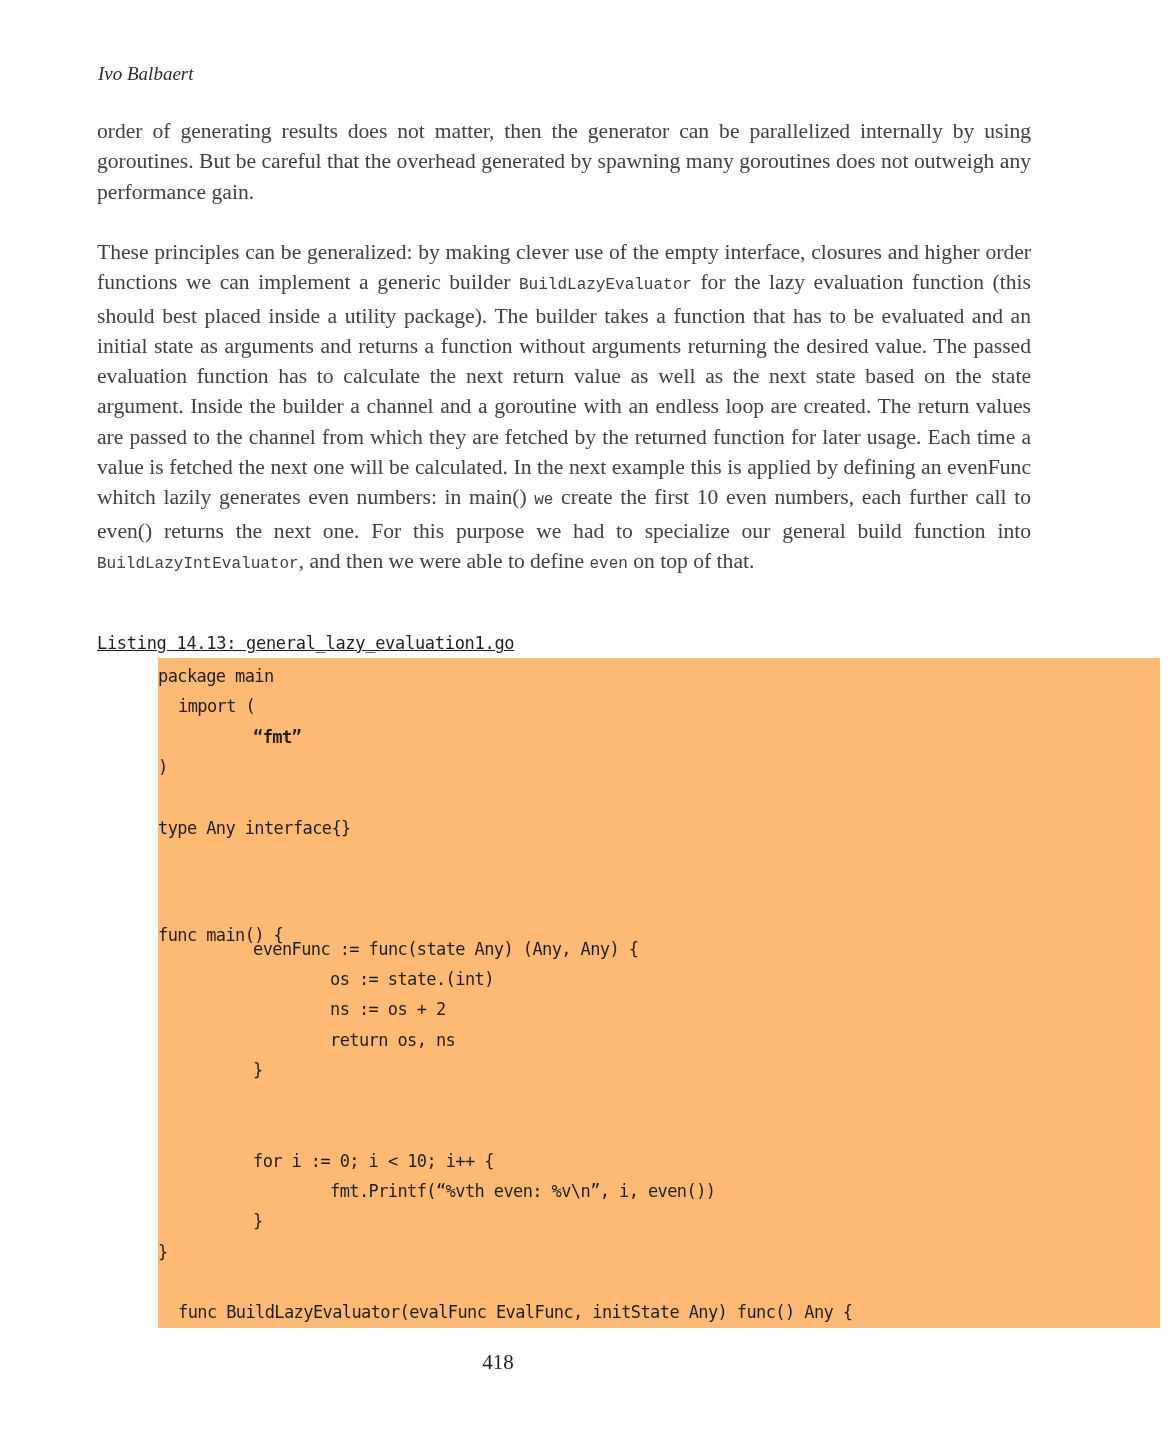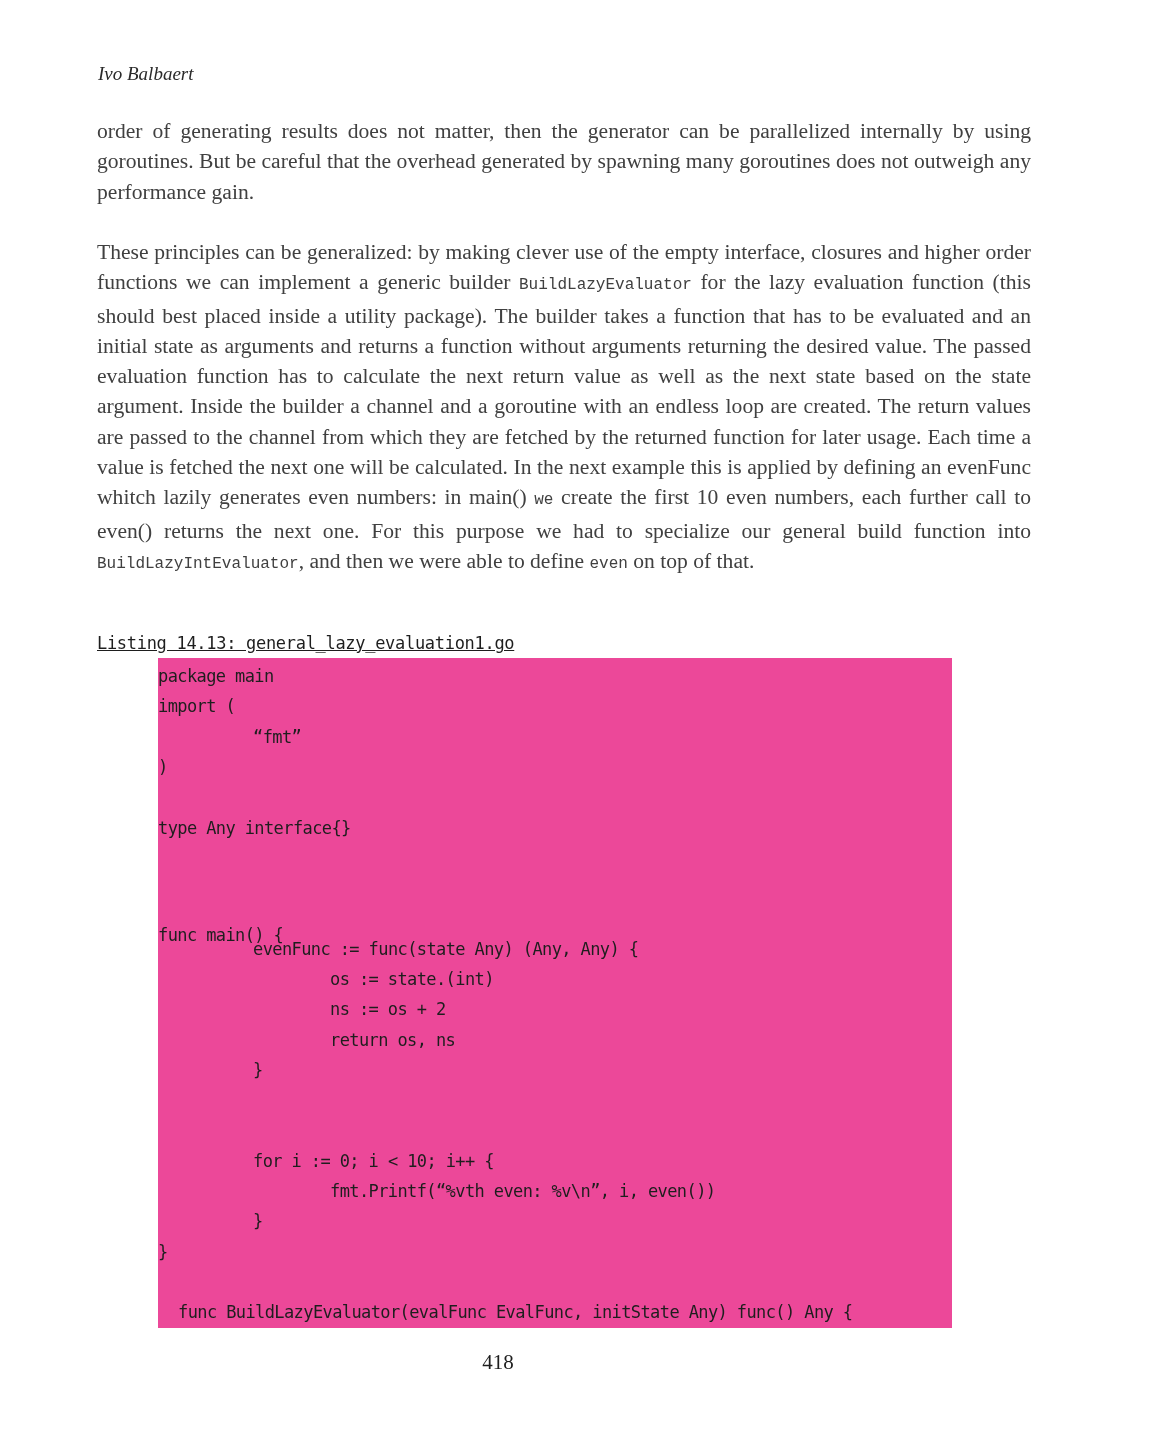--- a/index.html
+++ b/index.html
@@ -3,39 +3,39 @@
 <meta charset="utf-8">
 <style>
   html, body { margin: 0; padding: 0; background: #ffffff; }
   body { width: 1168px; height: 1440px; position: relative; overflow: hidden; color: #1e1e1e; }
   .author { position: absolute; left: 98px; top: 63px; font-family: "Liberation Serif", serif; font-style: italic; font-size: 19px; color: #2a2a2a; }
   .para { position: absolute; left: 97px; width: 934px; font-family: "Liberation Serif", serif; font-size: 21.6px; line-height: 30.3px; text-align: justify; color: #404040; }
   .para .code { font-family: "Liberation Mono", monospace; font-size: 16px; }
   #p1 { top: 116px; }
   #p2 { top: 237px; }
   .listing-caption { position: absolute; left: 97px; top: 633px; font-family: "DejaVu Sans Mono", monospace; font-size: 17px; text-decoration: underline; color: #1e1e1e; letter-spacing: -0.3px; }
-  .code-block { position: absolute; left: 158px; top: 658px; width: 794px; height: 670px; background: #ec4899; }
+  .code-block { position: absolute; left: 158px; top: 658px; width: 1002px; height: 670px; background: #fdba74; }
   .code-line { position: absolute; left: 0; font-family: "DejaVu Sans Mono", monospace; font-size: 17px; white-space: pre; color: #1e1e1e; letter-spacing: -0.6px; height: 30px; line-height: 30px; }
   .page-number { position: absolute; left: 0; width: 996px; top: 1350px; text-align: center; font-family: "Liberation Serif", serif; font-size: 21px; color: #1e1e1e; }
 </style>
 </head>
 <body>
 
 <div class="author">Ivo Balbaert</div>
 
 <p class="para" id="p1" style="margin:0">order of generating results does not matter, then the generator can be parallelized internally by using goroutines. But be careful that the overhead generated by spawning many goroutines does not outweigh any performance gain.</p>
 
 <p class="para" id="p2" style="margin:0"><span>These principles can be generalized: by making clever use of the empty interface, closures and higher order functions we can implement a generic builder </span><span class="code">BuildLazyEvaluator</span><span> for the lazy evaluation function (this should best placed inside a utility package). The builder takes a function that has to be evaluated and an initial state as arguments and returns a function without arguments returning the desired value. The passed evaluation function has to calculate the next return value as well as the next state based on the state argument. Inside the builder a channel and a goroutine with an endless loop are created. The return values are passed to the channel from which they are fetched by the returned function for later usage. Each time a value is fetched the next one will be calculated. In the next example this is applied by defining an evenFunc whitch lazily generates even numbers: in main() </span><span class="code">we</span><span> create the first 10 even numbers, each further call to even() returns the next one. For this purpose we had to specialize our general build function into </span><span class="code">BuildLazyIntEvaluator</span><span>, and then we were able to define </span><span class="code">even</span><span> on top of that.</span></p>
 
 <div class="listing-caption">Listing 14.13: general_lazy_evaluation1.go</div>
 
 <div class="code-block" id="code-block">
     <div class="code-line" style="top: 3px; left: 0px;">package main</div>
-    <div class="code-line" style="top: 33.3px; left: 0px;">import (</div>
-    <div class="code-line" style="top: 63.6px; left: 95px;">“fmt”</div>
+    <div class="code-line" style="top: 33.3px; left: 0px; padding-left: 20px;">import (</div>
+    <div class="code-line" style="top: 63.6px; left: 95px; font-weight: bold;">“fmt”</div>
     <div class="code-line" style="top: 93.9px; left: 0px;">)</div>
     <div class="code-line" style="top: 124.2px; left: 0px;"></div>
     <div class="code-line" style="top: 154.5px; left: 0px;">type Any interface{}</div>
     <div class="code-line" style="top: 215.1px; left: 0px;"></div>
     <div class="code-line" style="top: 262px; left: 0px;">func main() {</div>
     <div class="code-line" style="top: 275.7px; left: 95px;">evenFunc := func(state Any) (Any, Any) {</div>
     <div class="code-line" style="top: 306px; left: 172px;">os := state.(int)</div>
     <div class="code-line" style="top: 336.3px; left: 172px;">ns := os + 2</div>
     <div class="code-line" style="top: 366.6px; left: 172px;">return os, ns</div>
     <div class="code-line" style="top: 396.9px; left: 95px;">}</div>

